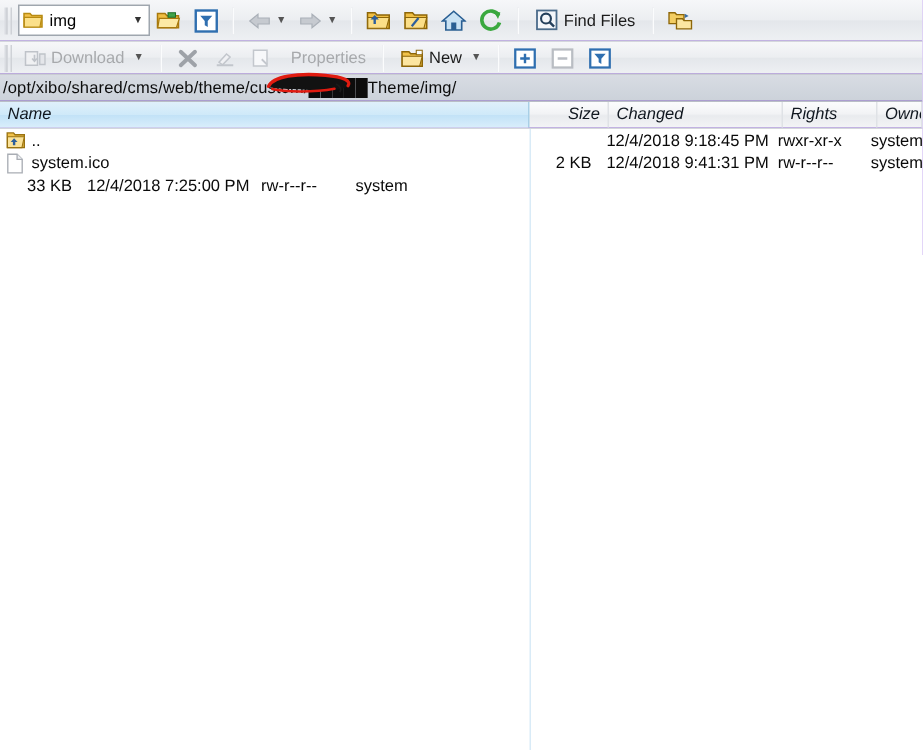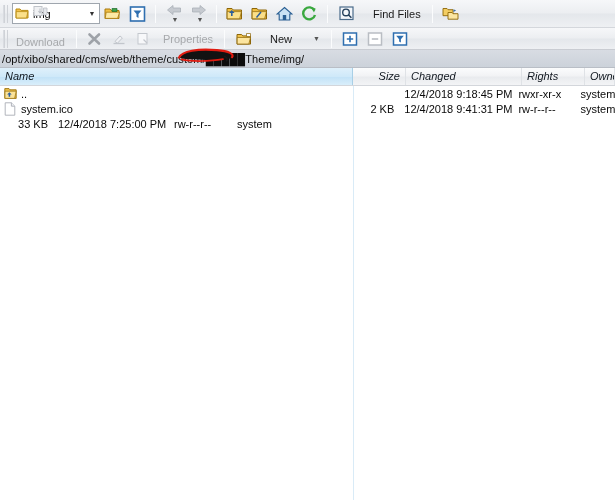--- a/index.html
+++ b/index.html
@@ -44,23 +44,23 @@
   .combo .label { font-size: 11px; color: #000; margin-left: 4px; white-space: nowrap; }
   .combo .arrow { margin-left: auto; width: 14px; text-align: center; font-size: 7px; color: #333; line-height: 1; }
 
   .tbtn {
     height: 22px; min-width: 23px;
     display: flex; align-items: center; justify-content: center;
     padding: 0 2px; margin: 0 1px;
     border: 1px solid transparent; border-radius: 2px;
     font-size: 11px; color: #1a1a1a; white-space: nowrap;
   }
-  .tbtn.text { padding: 0 4px; gap: 18px; align-items: center; }
+  .tbtn.text { padding: 0 4px; gap: 3px; align-items: center; }
   .tbtn .caret { font-size: 7px; color: #555; margin-left: 3px; line-height: 1; }
-  .tbtn.disabled { color: #a7a9ac; flex-direction: column; }
+  .tbtn.disabled { color: #a7a9ac; }
 
   
   .pathbar {
     height: 18px;
     background: linear-gradient(to bottom,#d8dce3 0%, #ccd2da 100%);
     border-bottom: 1px solid #b9bec6;
     display: flex; align-items: center;
     padding-left: 2px; position: relative; overflow: hidden;
   }
   .pathbar .ptext { font-size: 11px; color: #0c0c0c; white-space: nowrap; letter-spacing: .1px; }

